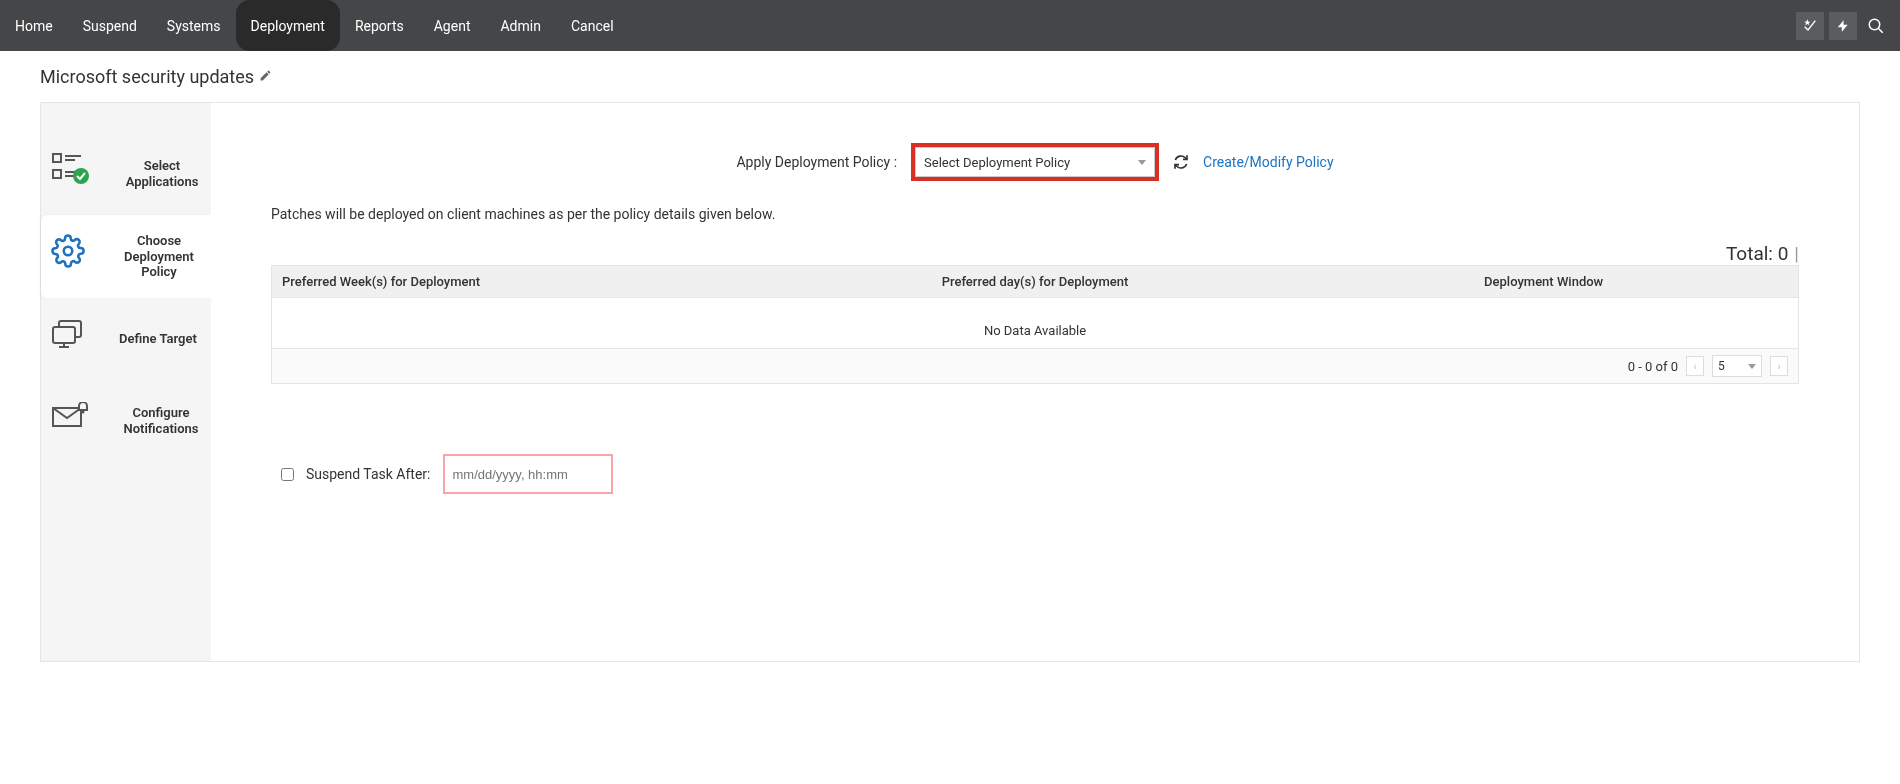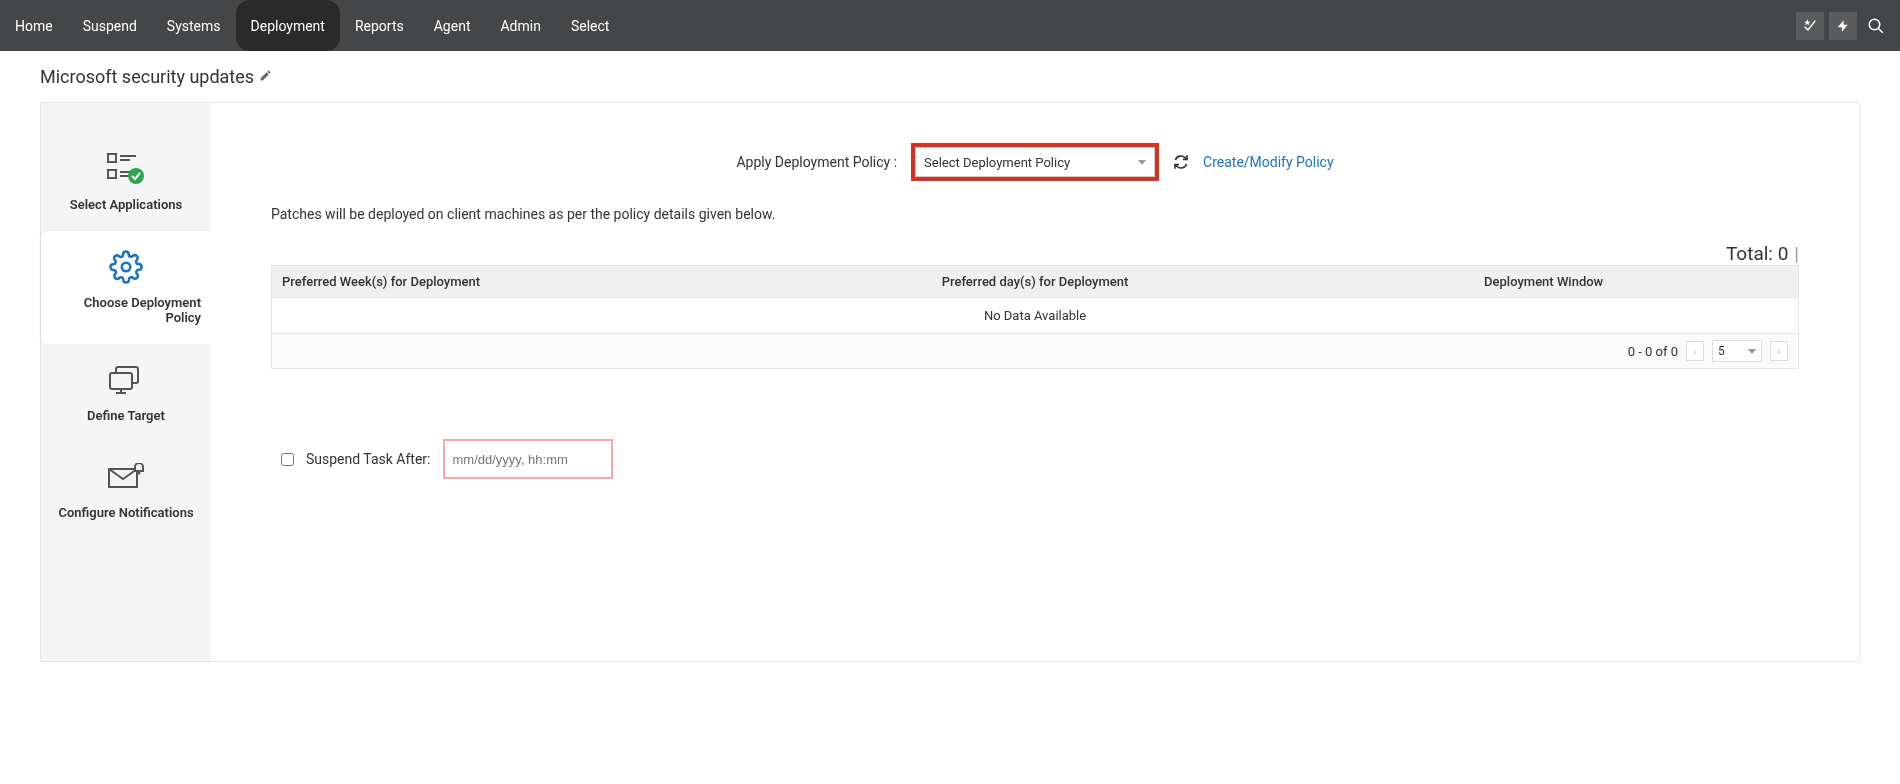--- a/index.html
+++ b/index.html
@@ -17,21 +17,21 @@
   
   .page-title-row { padding: 15px 30px 15px 40px; display:flex; align-items:center; gap:5px;}
   .page-title { font-size: 18px; font-weight: 400; color:#333;}
   .edit-icon { cursor:pointer; color:#666;}
 
   
   .main-container { display:flex; background:#f5f5f5; border:1px solid #e5e5e5; margin: 0 40px; min-height: 560px;}
 
   
   .steps-sidebar { width: 170px; background:#f5f5f5; padding-top:30px; display:flex; flex-direction:column;}
-  .step-item { display:flex; flex-direction:column; align-items:center; padding:18px 10px; text-align:right; cursor:pointer; background:#f5f5f5;}
+  .step-item { display:flex; flex-direction:row; align-items:center; padding:18px 10px; text-align:center; cursor:pointer; background:#f5f5f5;gap:32px;}
   .step-item.active { background:#fff; border-top-left-radius:6px; border-bottom-left-radius:6px; box-shadow: -1px 0 3px rgba(0,0,0,0.05);}
   .step-icon { margin-bottom:10px; height:36px; display:flex; align-items:center; justify-content:center;}
   .step-label { font-size:13px; font-weight:600; color:#333; line-height:1.2;}
 
   
   .content-panel { flex:1; background:#fff; padding:40px 30px 30px 30px; display:flex; flex-direction:column;}
 
   .policy-row { display:flex; align-items:center; justify-content:center; gap:14px; margin-bottom:25px;}
   .policy-label { font-size:14px; color:#333;}
   .policy-select-highlight { border:4px solid #d93025; padding:0; display:inline-block;}
@@ -42,21 +42,21 @@
   .info-text { text-align:left; font-size:14px; color:#333; margin:0 30px 20px 30px;}
 
   .total-row { text-align:right; font-size:19px; color:#333; margin:0 30px 0 30px;}
   .total-row span.sep { margin-left:6px; color:#999;}
 
   .policy-table { margin:0 30px; border:1px solid #e5e5e5;}
   .table-header { display:flex; background:#f0f0f0; border-bottom:1px solid #e5e5e5;}
   .th { flex:1; padding:8px 10px; font-size:13px; font-weight:500; color:#333;}
   .th2 { text-align:center;}
   .th3 { text-align:center;}
-  .table-empty { padding:10px; text-align:center; font-size:13px; color:#333; background:#fff;}
+  .table-empty { padding:10px; text-align:center; font-size:13px; color:#333; background:#fff;margin-top:15px;}
   .table-footer { display:flex; justify-content:flex-end; align-items:center; gap:8px; padding:6px 10px; border-top:1px solid #e5e5e5; background:#fafafa; font-size:13px;}
   .pager-btn { width:18px; height:20px; border:1px solid #ddd; background:#fff; color:#bbb; display:flex; align-items:center; justify-content:center; cursor:pointer; font-size:10px;}
   .page-size { width:50px; height:22px; border:1px solid #ddd; background:#fff; display:flex; align-items:center; justify-content:space-between; padding:0 5px; cursor:pointer; font-size:12px;}
 
   .suspend-row { display:flex; align-items:center; gap:12px; margin:70px 0 0 40px;}
   .suspend-checkbox { width:13px; height:13px;}
   .suspend-label { font-size:14px;}
   .suspend-input { width:170px; height:40px; border:2px solid #fca5a5; padding:0 8px; font-size:13px; color:#999; background:#fff;}
 
   .wizard-buttons { display:flex; justify-content:center; gap:14px; margin-top:70px;}
@@ -73,21 +73,21 @@
 
 <div class="navbar">
   <div class="nav-left">
     <div class="nav-item">Home</div>
     <div class="nav-item">Suspend</div>
     <div class="nav-item">Systems</div>
     <div class="nav-item active">Deployment</div>
     <div class="nav-item">Reports</div>
     <div class="nav-item">Agent</div>
     <div class="nav-item">Admin</div>
-    <div class="nav-item">Select</div>
+    <div class="nav-item">Cancel</div>
   </div>
   <div class="nav-right">
     <div class="nav-icon-btn">
       <svg width="16" height="16" viewBox="0 0 24 24" fill="none" stroke="#fff" stroke-width="2">
           <path d="M4 13l5 5L20 4"></path>
           <path d="M12 2l3 7h7l-6 4 2 7-6-4-6 4 2-7-6-4h7z" fill="#fff" stroke="none" transform="scale(0.5) translate(4 2)"></path>
         </svg>
     </div>
     <div class="nav-icon-btn">
       <svg width="14" height="14" viewBox="0 0 24 24" fill="#fff">

